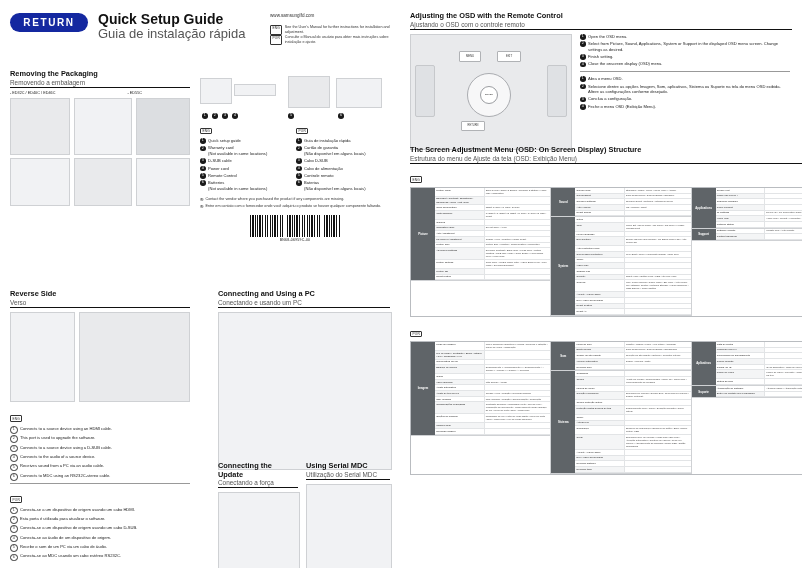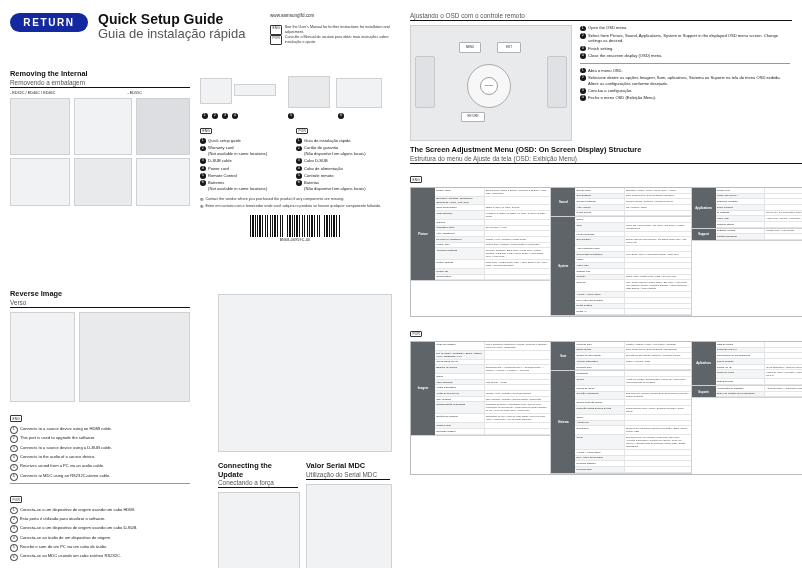--- a/index.html
+++ b/index.html
@@ -86,21 +86,21 @@
     <span class="flagbox">ENG</span>
     <span class="tiny2" style="margin-left:2.5px;width:106px;">See the User's Manual for further instructions for installation and adjustment.</span>
   </div>
   <div id="hdr-note2" style="display:flex;">
     <span class="flagbox">POR</span>
     <span class="tiny2" style="margin-left:2.5px;width:106px;">Consulte o Manual do usuário para obter mais instruções sobre instalação e ajuste.</span>
   </div>
 
   <div class="panel" style="left:10px;top:70px;width:180px;">
     <div class="hdr">
-      <div class="sec-title">Removing the Internal</div>
+      <div class="sec-title">Removing the Packaging</div>
       <div class="sec-sub">Removendo a embalagem</div>
       <div class="rule"></div>
     </div>
     <div style="display:flex;justify-content:space-between;margin-top:3px;">
       <div class="tiny" style="font-size:3.8px;">- ED32C / ED40C / ED46C</div>
       <div class="tiny" style="font-size:3.8px;margin-right:48px;">- ED55C</div>
     </div>
     <div style="display:flex;gap:4px;margin-top:2px;">
       <div class="imgbox" style="width:60px;height:55px;"></div>
       <div class="imgbox l" style="width:58px;height:55px;"></div>
@@ -205,21 +205,21 @@
     </div>
 
     <div style="width:90px;margin:6px auto 0 auto;">
       <div class="barcode"></div>
       <div class="barcode-txt">BN68-06959C-00</div>
     </div>
   </div>
 
   <div class="panel" style="left:10px;top:290px;width:180px;">
     <div class="hdr">
-      <div class="sec-title">Reverse Image</div>
+      <div class="sec-title">Reverse Side</div>
       <div class="sec-sub">Verso</div>
       <div class="rule"></div>
     </div>
     <div style="display:flex;gap:4px;margin-top:4px;">
       <div class="imgbox l" style="width:64px;height:88px;"></div>
       <div class="imgbox" style="width:112px;height:88px;"></div>
     </div>
 
     <div style="margin-top:4px;">
       <span class="flagbox">ENG</span>
@@ -276,43 +276,49 @@
           </div>
         <div class="listrow">
             <span class="numo">6</span>
             <span class="txt">Conecta-se ao MDC usando um cabo estéreo RS232C.</span>
           </div>
       </div>
     </div>
   </div>
 
   <div class="panel" style="left:218px;top:290px;width:172px;">
+    <div class="hdr">
+      <div class="sec-title">Connecting and Using a PC</div>
+      <div class="sec-sub">Conectando e usando um PC</div>
+      <div class="rule"></div>
+    </div>
     <div class="imgbox l" style="margin-top:4px;width:172px;height:156px;"></div>
   </div>
 
   <div class="panel" style="left:218px;top:462px;width:80px;">
     <div class="hdr">
       <div class="sec-title">Connecting the Update</div>
       <div class="sec-sub">Conectando a força</div>
       <div class="rule"></div>
     </div>
     <div class="imgbox l" style="margin-top:4px;width:80px;height:84px;"></div>
   </div>
 
   <div class="panel" style="left:306px;top:462px;width:84px;">
     <div class="hdr">
-      <div class="sec-title">Valor Serial MDC</div>
+      <div class="sec-title">Using Serial MDC</div>
       <div class="sec-sub">Utilização do Serial MDC</div>
       <div class="rule"></div>
     </div>
     <div class="imgbox l" style="margin-top:4px;width:84px;height:84px;"></div>
   </div>
 
   <div class="panel" style="left:410px;top:12px;width:382px;">
     <div class="hdr">
+      <div class="sec-title">Adjusting the OSD with the Remote Control</div>
       <div class="sec-sub">Ajustando o OSD com o controle remoto</div>
       <div class="rule"></div>
     </div>
 
     <div style="display:flex;margin-top:4px;">
 
       <div class="remote-panel" style="position:relative;width:160px;height:114px;">
         <div style="position:absolute;left:48px;top:16px;width:20px;height:9px;background:#fff;border:0.5px solid #b0b2b5;border-radius:1px;font-size:2.8px;text-align:center;line-height:9px;color:#333;">MENU</div>
         <div style="position:absolute;left:86px;top:16px;width:22px;height:9px;background:#fff;border:0.5px solid #b0b2b5;border-radius:1px;font-size:2.8px;text-align:center;line-height:9px;color:#333;">EXIT</div>
         <div style="position:absolute;left:56px;top:38px;width:42px;height:42px;border:0.5px solid #aaacb0;border-radius:50%;background:#f7f7f8;"></div>

